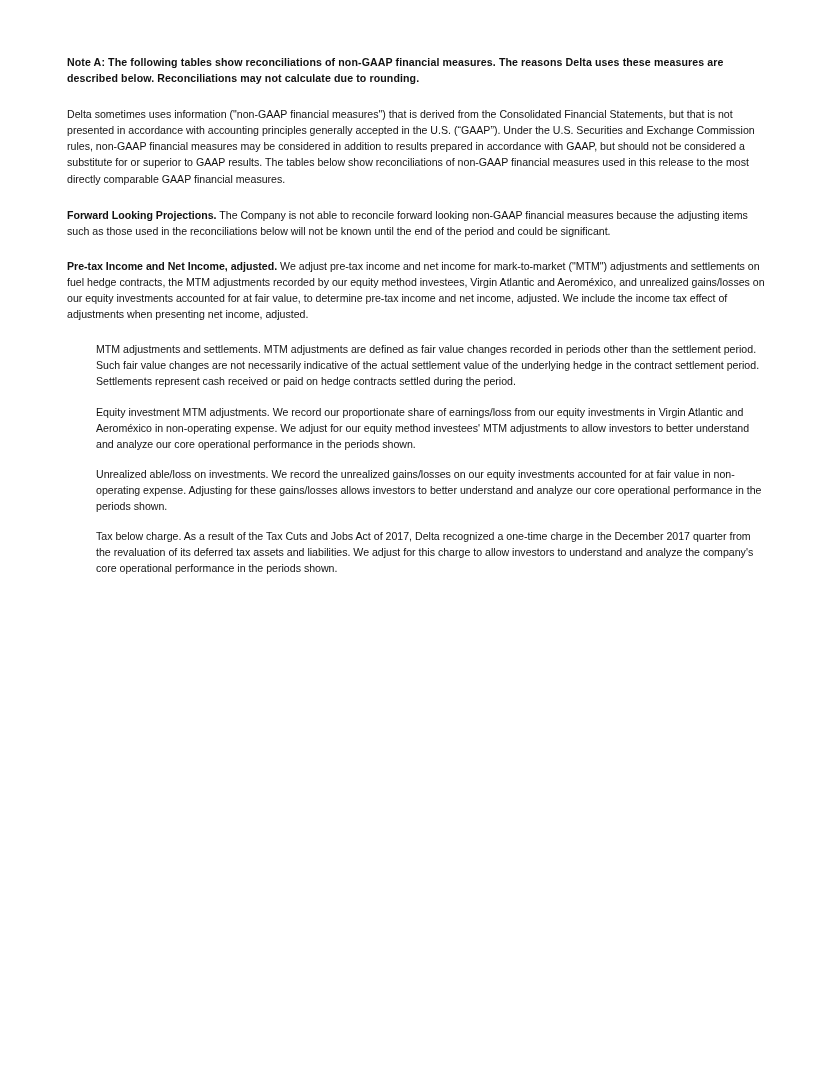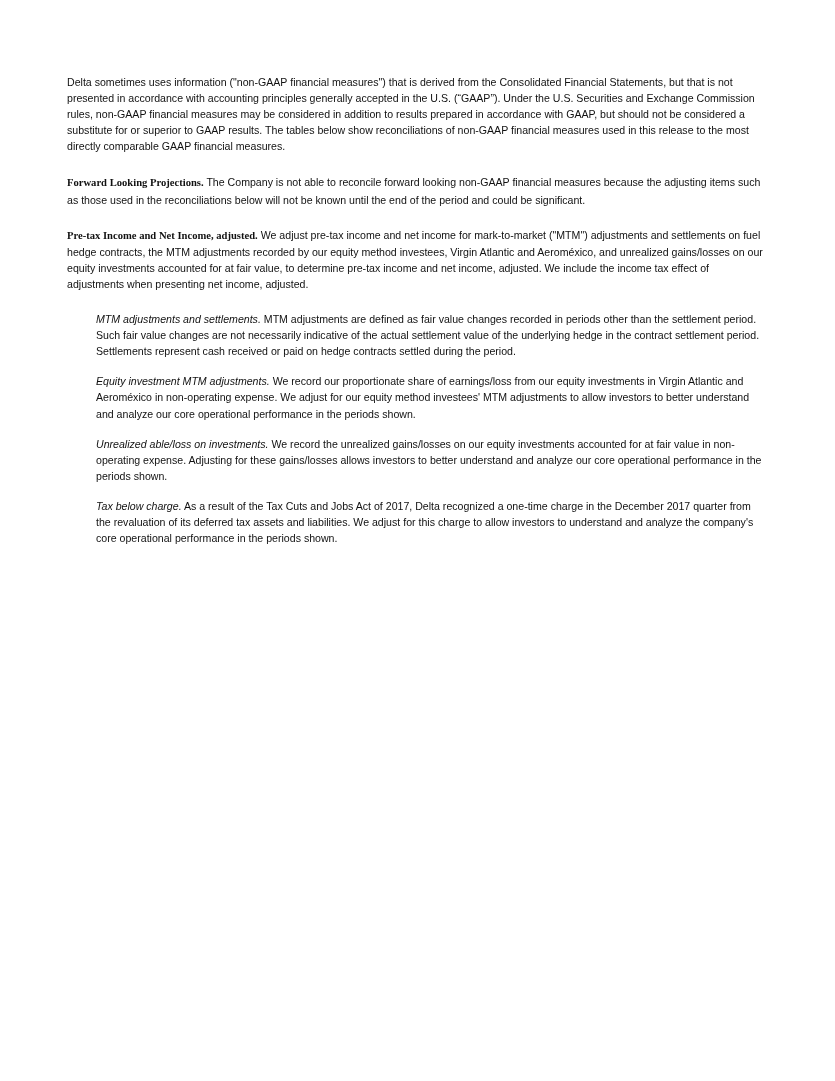--- a/index.html
+++ b/index.html
@@ -39,37 +39,36 @@
   }
   .note-head {
     font-weight: bold;
     letter-spacing: 0.01em;
     margin-bottom: 0;
   }
   .gap-lg { height: 20px; }
   .gap-md { height: 19px; }
   .lead {
     font-weight: bold;
-    font-family: Liberation Serif, serif;
   }
   .lead-ital {
-    font-style: italic;
   }
   .indented {
     margin-left: 29px;
     width: 672px;
   }
   .spacer-block { height: 14px; }
 </style>
 </head>
 <body>
 
 <div class="page">
   <div class="content">
 
+    <p class="note-head">Note A: The following tables show reconciliations of non-GAAP financial measures. The reasons Delta uses these measures are described below. Reconciliations may not calculate due to rounding.</p>
 
     <div class="gap-lg"></div>
 
     <p>Delta sometimes uses information ("non-GAAP financial measures") that is derived from the Consolidated Financial Statements, but that is not presented in accordance with accounting principles generally accepted in the U.S. (“GAAP”). Under the U.S. Securities and Exchange Commission rules, non-GAAP financial measures may be considered in addition to results prepared in accordance with GAAP, but should not be considered a substitute for or superior to GAAP results. The tables below show reconciliations of non-GAAP financial measures used in this release to the most directly comparable GAAP financial measures.</p>
 
     <div class="gap-lg"></div>
 
     <p>
       <span class="lead">Forward Looking Projections.</span><span> The Company is not able to reconcile forward looking non-GAAP financial measures because the adjusting items such as those used in the reconciliations below will not be known until the end of the period and could be significant.</span>
     </p>

